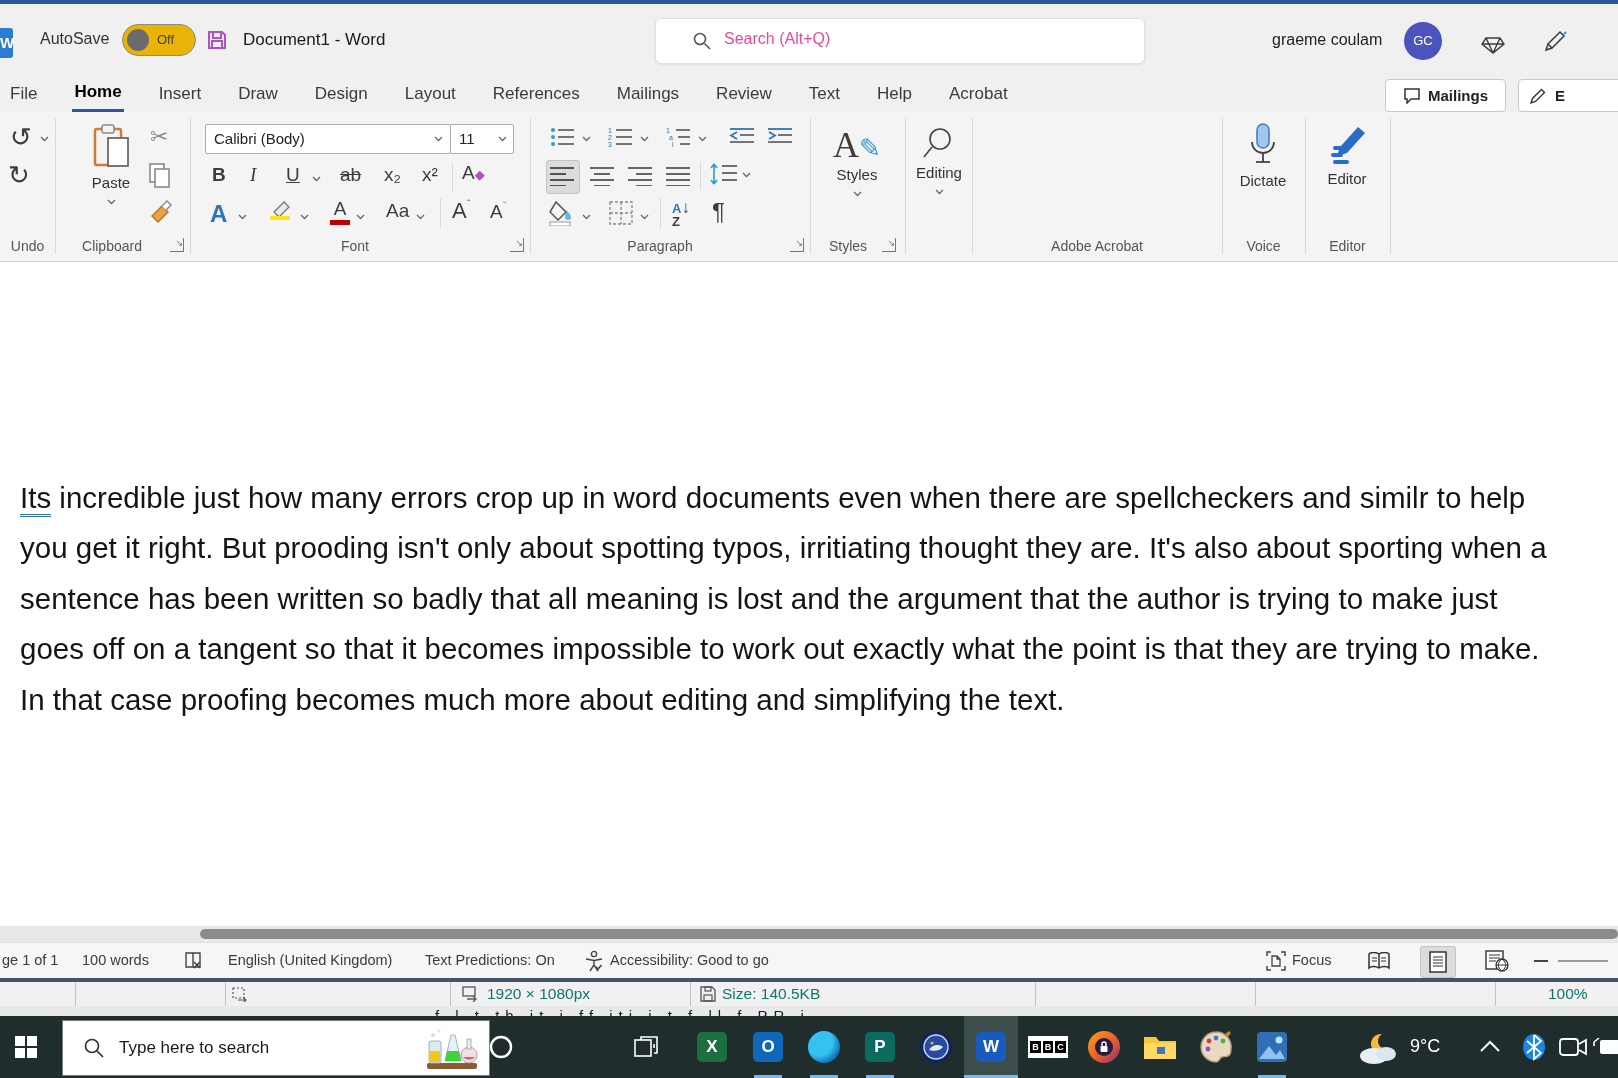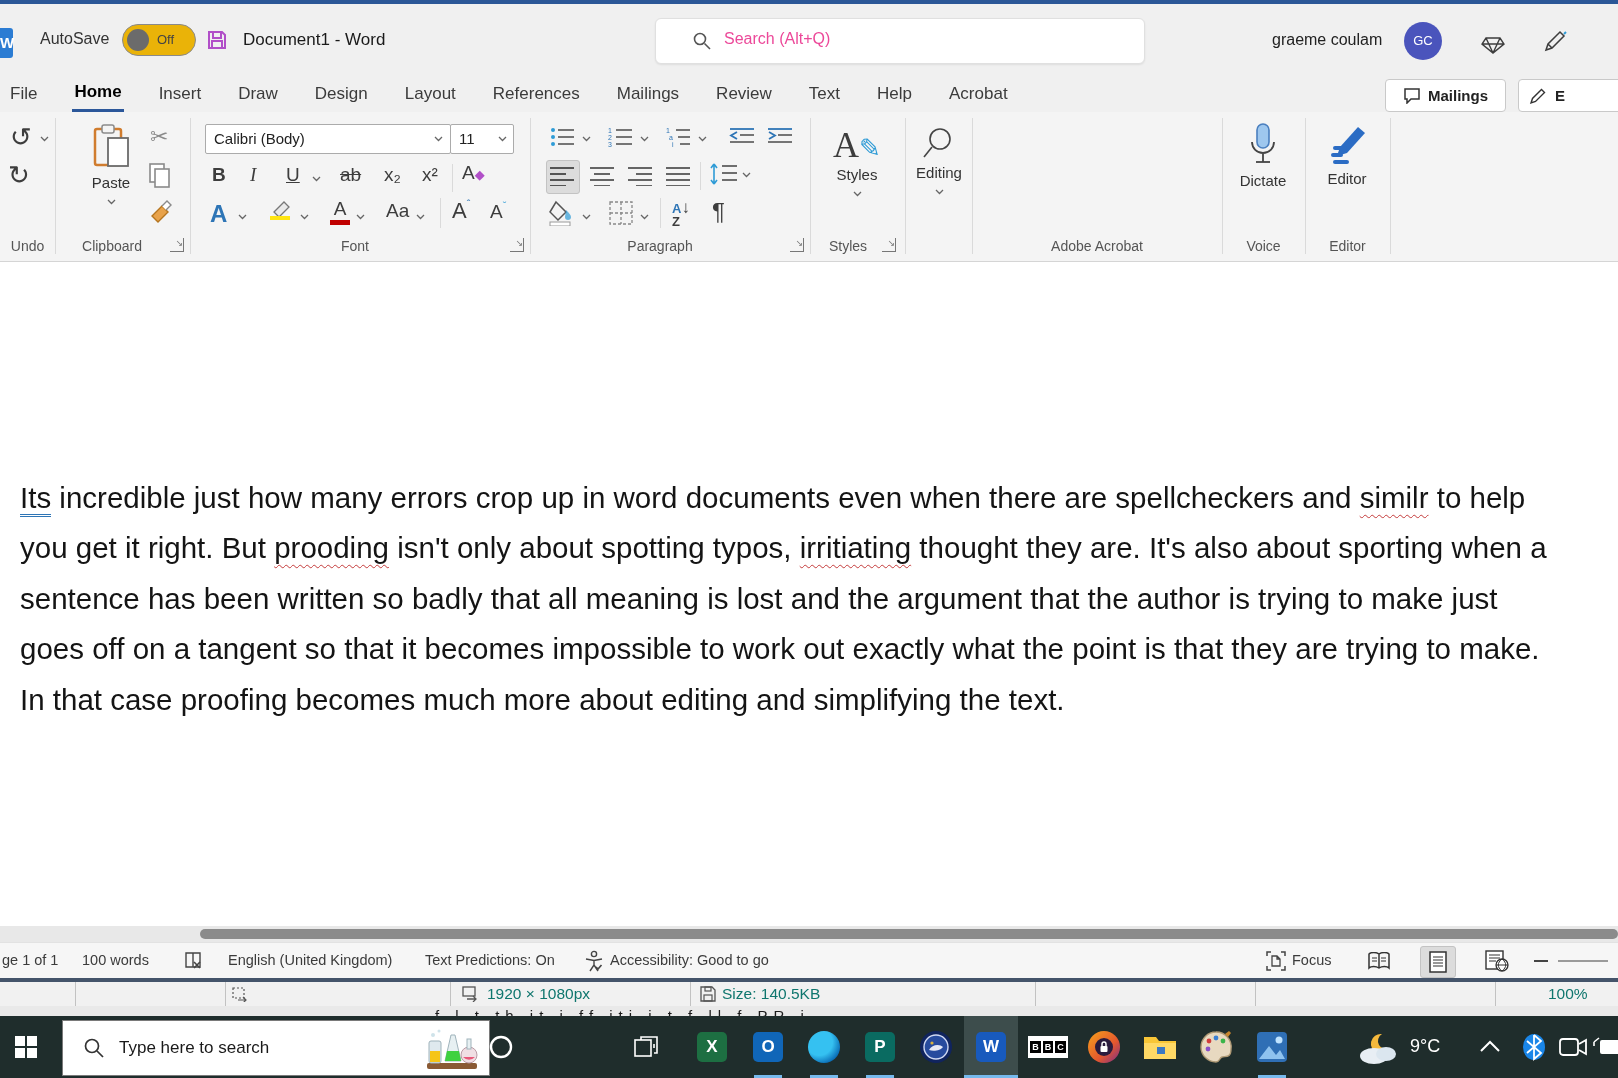--- a/index.html
+++ b/index.html
@@ -42,21 +42,21 @@
   .ricon{font-size:21px;color:#3d3d3d}
   .combo{position:absolute;height:28px;border:1px solid #ababab;background:#fff;border-radius:2px;
          font-size:15px;color:#222;line-height:28px;padding-left:8px}
   .cv{width:9px;height:6px;fill:none;stroke:#666;stroke-width:1.3}
   .btnchar{position:absolute;font-size:19px;color:#3d3d3d}
   .seltile{background:#dcdcdc;border:1px solid #c3c3c3;border-radius:3px}
   .biglabel{font-size:15px;color:#333;text-align:center}
   
   .docarea{left:0;top:262px;width:1618px;height:662px;background:#fff}
   .para{position:absolute;left:20px;top:181px;width:1547px;font-size:29.5px;line-height:50.6px;color:#141414}
-  .sp{text-decoration:underline;text-decoration-style:wavy;text-decoration-color:#c43b3b;
+  .sp{text-decoration-style:wavy;text-decoration-color:#c43b3b;
       text-decoration-thickness:1px;text-underline-offset:6px}
   .gr{border-bottom:3px double #2e75b6}
   
   .hscroll{left:0;top:926px;width:1618px;height:16px;background:#e8e8e8}
   .hthumb{left:200px;top:3px;width:1418px;height:10px;background:#8b8b8b;border-radius:5px}
   .statusbar{left:0;top:942px;width:1618px;height:36px;background:#f6f6f6;border-top:1px solid #e2e2e2;
              font-size:14.5px;color:#3b3b3b}
   .sitem{position:absolute;top:9px}
   .viewtile{position:absolute;top:3px;width:34px;height:30px;display:flex;align-items:center;justify-content:center}
   

